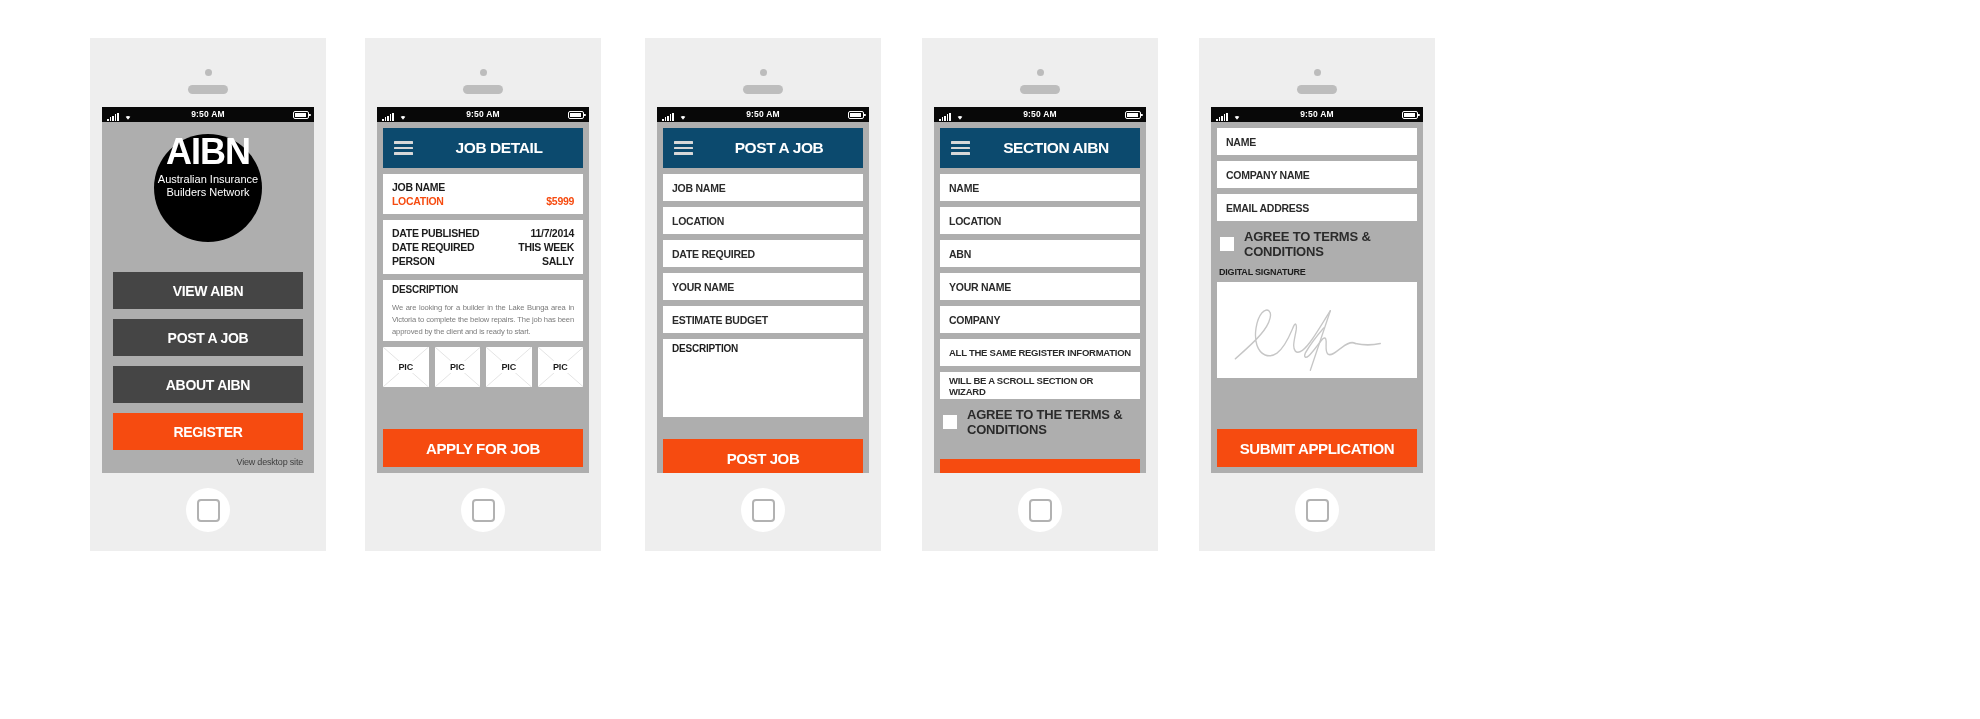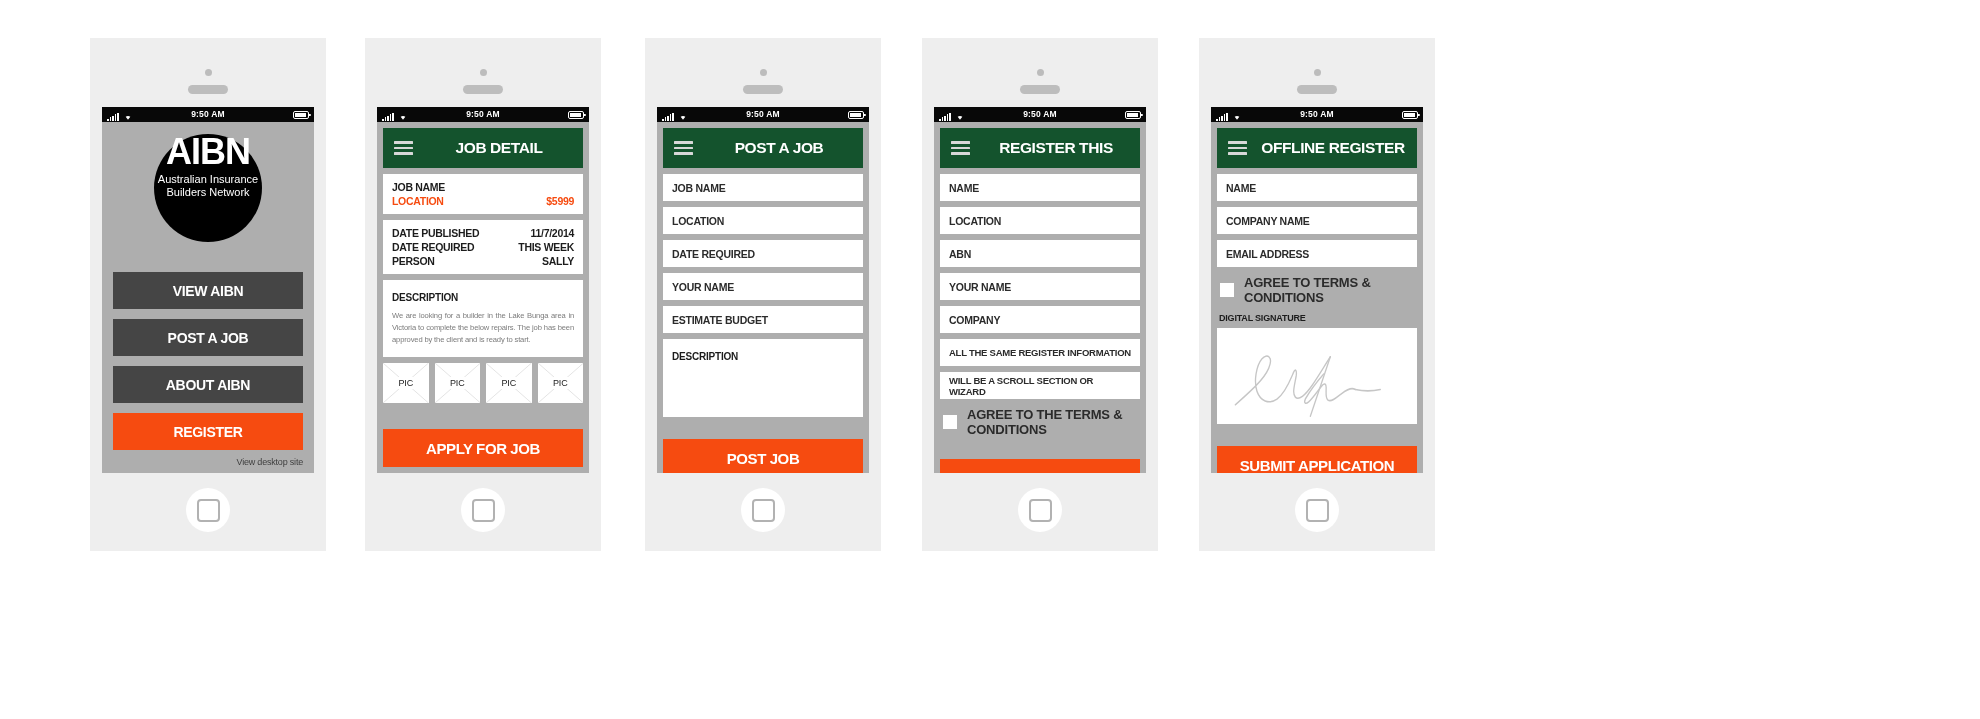--- a/index.html
+++ b/index.html
@@ -141,21 +141,21 @@
     position: absolute;
     left: 1px; top: 1px; bottom: 1px;
     width: 11px;
     background: #ffffff;
   }
 
   
   .app-header {
     margin: 6px 6px 0 6px;
     height: 40px;
-    background: #14532d;
+    background: #0c4a6e;
     display: flex;
     align-items: center;
     flex: none;
     position: relative;
   }
   .hamburger {
     margin-left: 11px;
     width: 19px;
     display: flex;
     flex-direction: column;
@@ -304,21 +304,21 @@
     color: #7b7b7b;
     font-size: 7.6px;
     line-height: 1.55;
     margin-top: 7px;
     letter-spacing: -0.15px;
     text-align: justify;
   }
   .desc-box {
     background: #ffffff;
     margin-top: 6px;
-    padding: 12px 9px;
+    padding: 4px 9px;
     flex: none;
     box-sizing: border-box;
   }
   .desc-box.tall { height: 78px; }
 
   
   .pics {
     display: flex;
     gap: 6px;
     margin-top: 6px;
@@ -336,21 +336,21 @@
   .pic svg {
     position: absolute;
     inset: 0;
     width: 100%;
     height: 100%;
   }
   .pic span {
     position: relative;
     color: #1c1c1c;
     font-size: 9px;
-    font-weight: normal;
+    font-weight: bold;
     background: #ffffff;
     padding: 1px 3px;
     letter-spacing: -0.2px;
   }
 
   
   .cta {
     background: #f64b10;
     color: #ffffff;
     font-size: 15px;
@@ -649,21 +649,21 @@
             <div class="battery-fill"></div>
           </div>
       </div>
 
       <div class="app-header">
         <div class="hamburger">
             <span></span>
             <span></span>
             <span></span>
           </div>
-        <div class="app-title">REGISTER THIS</div>
+        <div class="app-title">SECTION AIBN</div>
       </div>
 
       <div class="sbody">
         <div class="field">NAME</div>
         <div class="field">LOCATION</div>
         <div class="field">ABN</div>
         <div class="field">YOUR NAME</div>
         <div class="field">COMPANY</div>
         <div class="field small">ALL THE SAME REGISTER INFORMATION</div>
         <div class="field small">WILL BE A SCROLL SECTION  OR WIZARD</div>
@@ -700,28 +700,20 @@
                 <path d="M6 8.2 L3.2 4.6 A4.6 4.6 0 0 1 8.8 4.6 Z" fill="#fff"></path>
               </svg>
           </span>
         </div>
         <div class="sb-time">9:50 AM</div>
         <div class="battery">
             <div class="battery-fill"></div>
           </div>
       </div>
 
-      <div class="app-header">
-        <div class="hamburger">
-            <span></span>
-            <span></span>
-            <span></span>
-          </div>
-        <div class="app-title">OFFLINE REGISTER</div>
-      </div>
 
       <div class="sbody">
         <div class="field">NAME</div>
         <div class="field">COMPANY NAME</div>
         <div class="field">EMAIL ADDRESS</div>
         <div class="check-row">
           <span class="checkbox"></span>
           <span class="check-label">AGREE TO TERMS &amp; CONDITIONS</span>
         </div>
         <div class="section-label">DIGITAL SIGNATURE</div>

